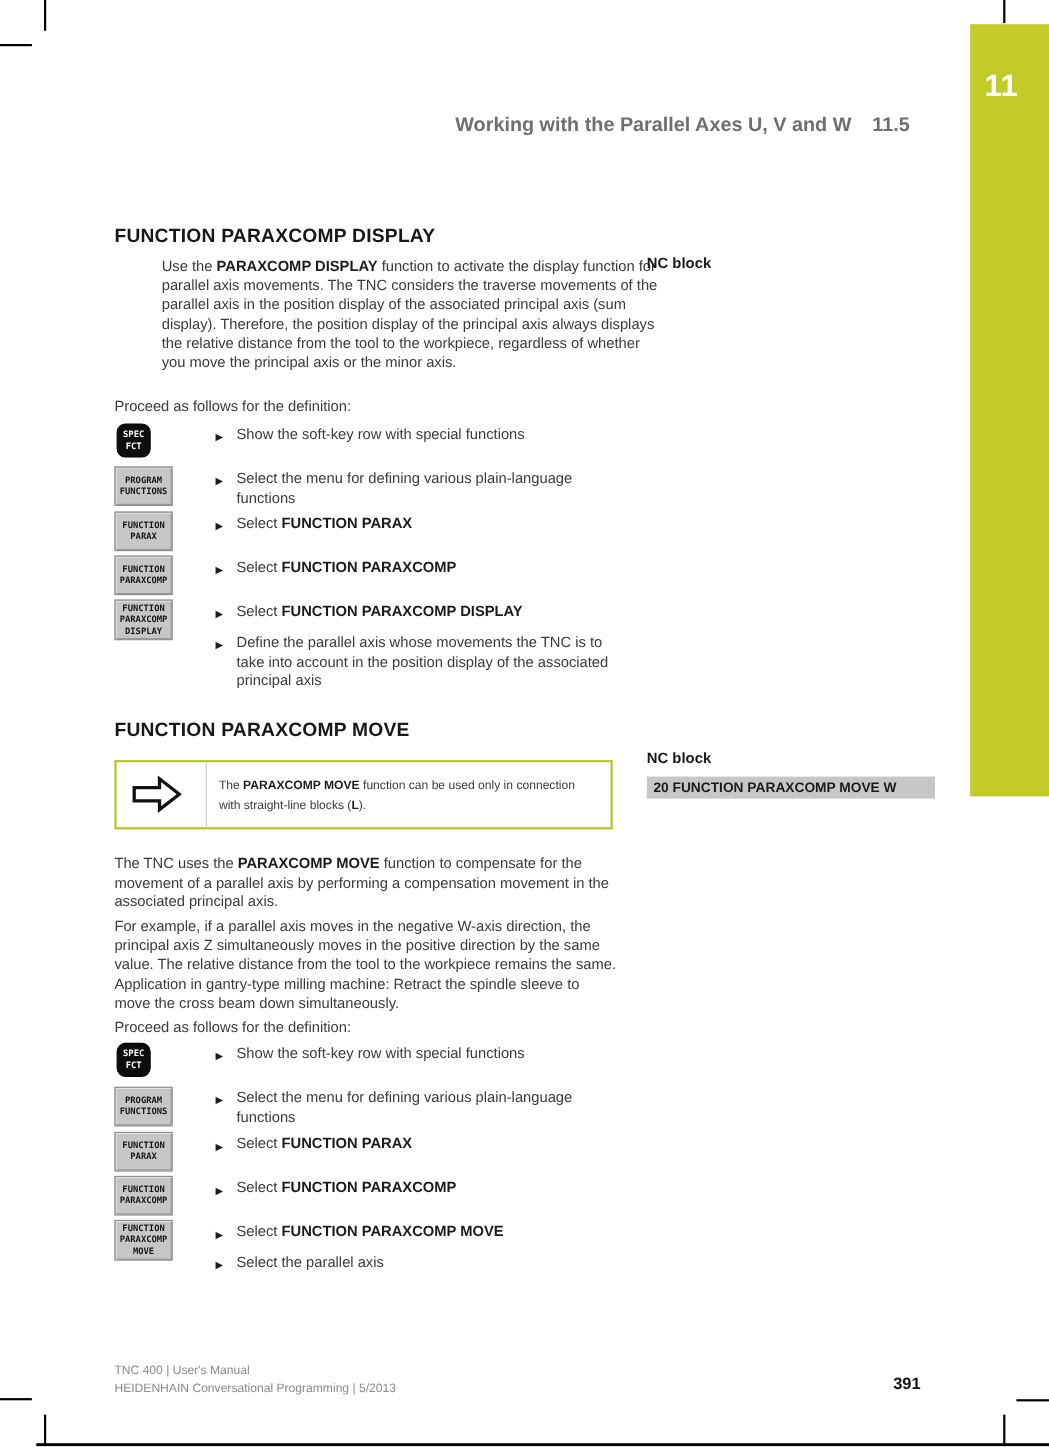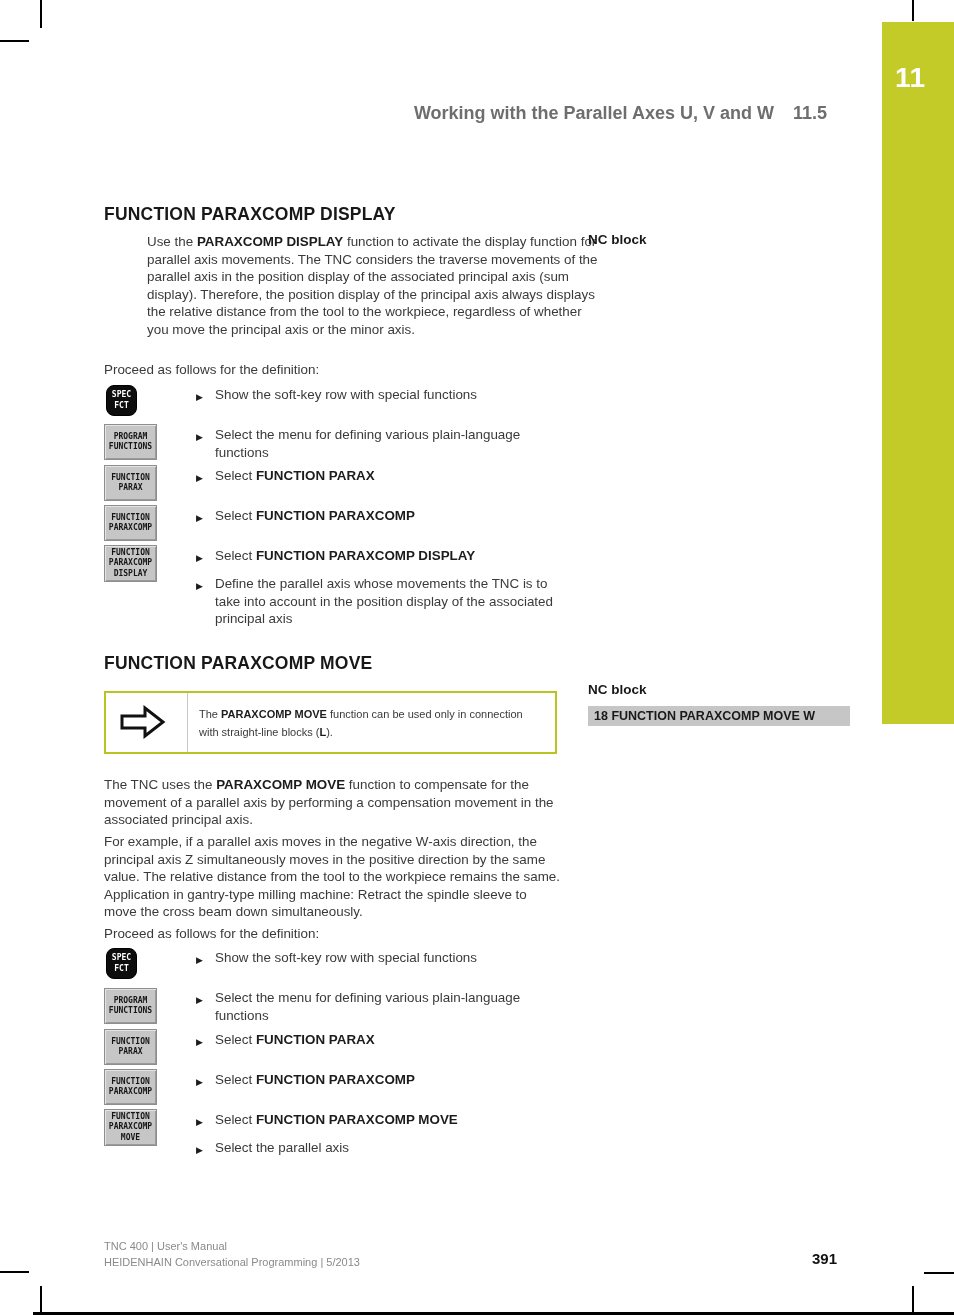--- a/index.html
+++ b/index.html
@@ -249,21 +249,21 @@
   <div class="step" style="top:1111px;">
     <span class="tri">▶</span>
     <span class="step-text"><span>Select </span><b>FUNCTION PARAXCOMP MOVE</b></span>
   </div>
   <div class="step" style="top:1139px;">
     <span class="tri">▶</span>
     <span class="step-text"><span>Select the parallel axis</span></span>
   </div>
 
   <div class="nc-label" style="top:682px;">NC block</div>
-  <div class="nc-bar" style="top:706px;">18 FUNCTION PARAXCOMP MOVE W</div>
+  <div class="nc-bar" style="top:706px;">20 FUNCTION PARAXCOMP MOVE W</div>
 
   <div class="footer-info">
     <div>TNC 400 | User's Manual</div>
     <div>HEIDENHAIN Conversational Programming | 5/2013</div>
   </div>
   <div class="footer-page">391</div>
 
 </div>
 
 </body></html>

